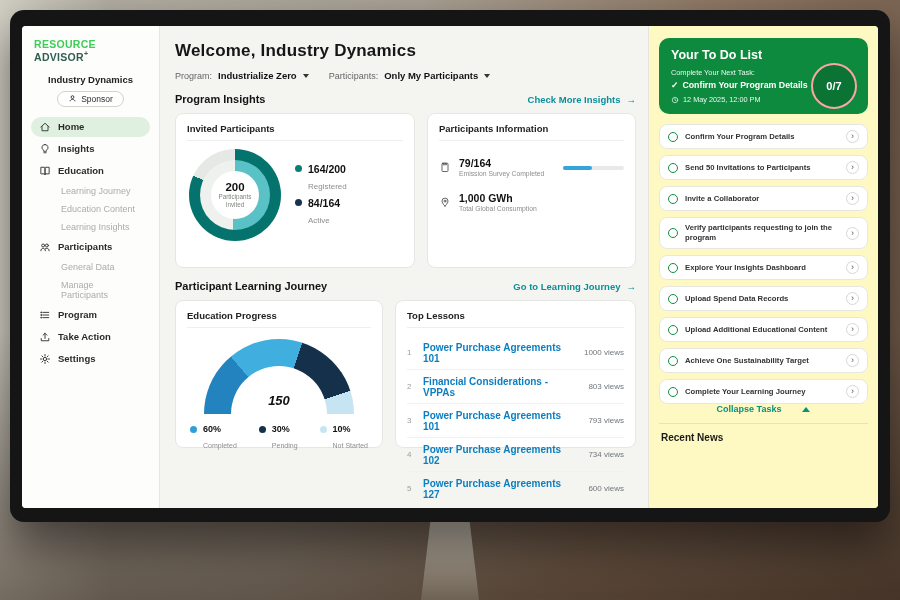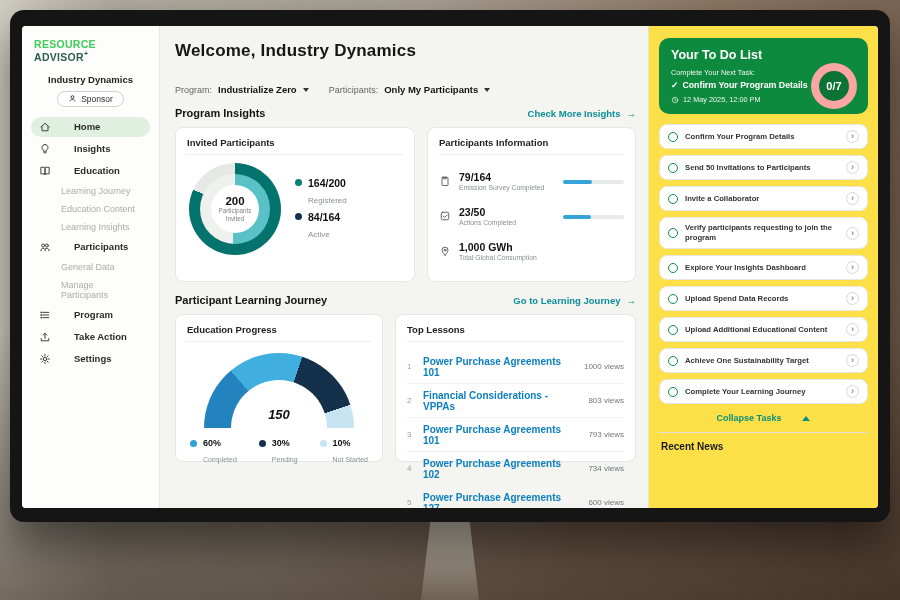--- a/index.html
+++ b/index.html
@@ -29,31 +29,31 @@
     padding:12px 9px 8px; display:flex; flex-direction:column; flex-shrink:0; }
   .logo { font-weight:bold; font-size:10.5px; letter-spacing:.3px; padding-left:3px; }
   .logo .r { color:#3dcd58; } .logo .a { color:#2f5e52; }
   .logo sup { font-size:7px; color:#2f5e52; }
   .org { text-align:center; font-weight:bold; color:#222; margin-top:11px; font-size:9.5px; }
   .badge { margin:6px auto 8px; display:flex; align-items:center; gap:4px;
     border:1px solid #cfd4cf; border-radius:10px; padding:2px 10px; font-size:8.5px;
     color:#2c2c2c; width:max-content; background:#fff; }
   .badge svg { width:9px; height:9px; stroke:#2c2c2c; fill:none; stroke-width:1.6; }
   .nav { display:flex; flex-direction:column; gap:2px; margin-top:2px; }
-  .nav-item { display:flex; align-items:center; gap:23px; padding:4px 8px; border-radius:12px;
+  .nav-item { display:flex; align-items:center; gap:7px; padding:4px 8px; border-radius:12px;
     color:#2b2b2b; font-weight:bold; font-size:9.5px; cursor:default; }
   .nav-item.active { background:#dff0e0; }
   .nav-item.sub { padding:3px 8px 3px 30px; color:#a9afab; font-weight:normal; font-size:9px; }
   .nav-item svg { width:12px; height:12px; stroke:#3a3f3c; fill:none; stroke-width:1.3;
     stroke-linecap:round; stroke-linejoin:round; flex-shrink:0; }
 
   
   .main { flex:1; padding:15px 12px 8px 15px; overflow:hidden; min-width:0; }
   .welcome { font-size:17px; font-weight:bold; color:#161616; letter-spacing:.2px; }
-  .filters { display:flex; align-items:center; gap:20px; margin-top:23px; }
+  .filters { display:flex; align-items:center; gap:20px; margin-top:9px; }
   .filter { display:flex; align-items:center; gap:6px; font-size:9px; color:#666; }
   .filter b { color:#121212; font-size:9.5px; }
   .tri { width:0; height:0; border-left:3.5px solid transparent; border-right:3.5px solid transparent;
     border-top:4.5px solid #333; margin-top:1px; }
   .section-row { display:flex; justify-content:space-between; align-items:center;
     margin-top:12px; margin-bottom:8px; }
   .section-title { font-size:11px; font-weight:bold; color:#141414; }
   .section-link { font-size:9.5px; font-weight:bold; color:#0b8f9b; display:flex; gap:6px;
     align-items:center; cursor:pointer; }
   .cards { display:flex; gap:12px; }
@@ -112,40 +112,40 @@
 
   
   .card-lessons { flex:1; height:148px; }
   .lesson { display:flex; align-items:center; gap:8px; padding:5.5px 0; border-bottom:1px solid #f1f1ee; }
   .lesson:last-child { border-bottom:none; }
   .rank { font-size:8px; color:#9aa09b; width:8px; flex-shrink:0; }
   .lesson-title { flex:1; font-size:10px; font-weight:bold; color:#0b7fc0; cursor:pointer; }
   .views { font-size:8px; color:#70767a; flex-shrink:0; }
 
   
-  .todo { width:230px; background:#fde047; border-left:1px solid #e4e4df;
+  .todo { width:230px; background:#fef9c3; border-left:1px solid #e4e4df;
     padding:12px 10px 6px; display:flex; flex-direction:column; flex-shrink:0; overflow:hidden; }
   .todo-card { background:#0e8a3e; border-radius:10px; color:#fff; padding:10px 12px; position:relative; }
   .todo-card h3 { font-size:12.5px; font-weight:bold; }
   .todo-sub { font-size:7.3px; margin-top:6px; opacity:.92; }
   .todo-task { font-size:8.8px; font-weight:bold; margin-top:3px; display:flex; gap:4px;
     align-items:center; max-width:140px; }
   .todo-date { font-size:7.3px; margin-top:5px; display:flex; gap:4px; align-items:center; opacity:.92; }
   .todo-date svg { width:8px; height:8px; stroke:#fff; fill:none; stroke-width:1.4; stroke-linecap:round; }
   .todo-ring { position:absolute; right:11px; top:25px; width:46px; height:46px; border-radius:50%;
-    border:8px solid #fca5a5; background:#0b7434; display:flex; align-items:center;
+    border:2px solid #fca5a5; background:#0b7434; display:flex; align-items:center;
     justify-content:center; font-weight:bold; font-size:11px; color:#fff; }
   .tasks { display:flex; flex-direction:column; gap:6px; margin-top:10px; }
   .task { background:#fff; border:1px solid #e7e7e2; border-radius:8px; padding:5px 8px;
     display:flex; align-items:center; gap:7px; min-height:24px; cursor:pointer; }
   .cb { width:10px; height:10px; border-radius:50%; border:1.5px solid #128a44; flex-shrink:0; }
   .t-label { flex:1; font-size:7.7px; font-weight:bold; color:#333; line-height:1.3; }
   .go { width:13px; height:13px; border-radius:50%; border:1px solid #d6d8d4; color:#555;
     font-size:9px; line-height:1; display:flex; align-items:center; justify-content:center; flex-shrink:0; }
-  .collapse { margin-top:9px; display:flex; gap:21px; align-items:center; justify-content:center;
+  .collapse { display:flex; gap:21px; align-items:center; justify-content:center;
     color:#0b8f7d; font-size:9px; font-weight:bold; cursor:pointer; }
   .caret-up { width:0; height:0; border-left:4px solid transparent; border-right:4px solid transparent;
     border-bottom:5px solid #0b8f7d; }
   .news { margin-top:9px; border-top:1px solid #e0e0db; padding:8px 2px 0; font-size:10px;
     font-weight:bold; color:#1a1a1a; }
 </style>
 </head>
 <body>
 
 <div class="scene">
@@ -300,33 +300,20 @@
               <div class="info-col">
                 <b>79/164</b>
                 <span>Emission Survey Completed</span>
               </div>
               <div class="bar">
                   <i class="w48"></i>
                 </div>
             </div>
             <div class="info-row">
               <svg viewBox="0 0 16 16">
-                  <rect x="3" y="3" width="10" height="10" rx="2"></rect>
-                  <path d="M5.5 8l2 2 3.5-3.5"></path>
-                </svg>
-              <div class="info-col">
-                <b>23/50</b>
-                <span>Actions Completed</span>
-              </div>
-              <div class="bar">
-                  <i class="w46"></i>
-                </div>
-            </div>
-            <div class="info-row">
-              <svg viewBox="0 0 16 16">
                   <path d="M8 13.5S4 9.8 4 6.8a4 4 0 1 1 8 0c0 3-4 6.7-4 6.7z"></path>
                   <circle cx="8" cy="6.8" r="1.3"></circle>
                 </svg>
               <div class="info-col">
                 <b>1,000 GWh</b>
                 <span>Total Global Consumption</span>
               </div>
             </div>
           </div>
         </div>

